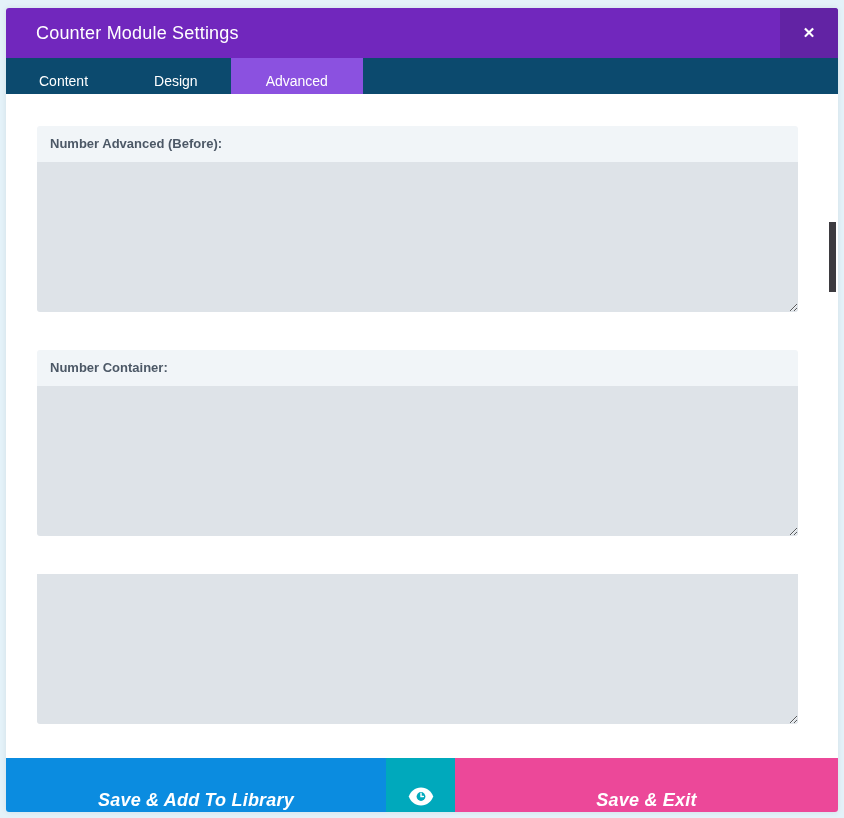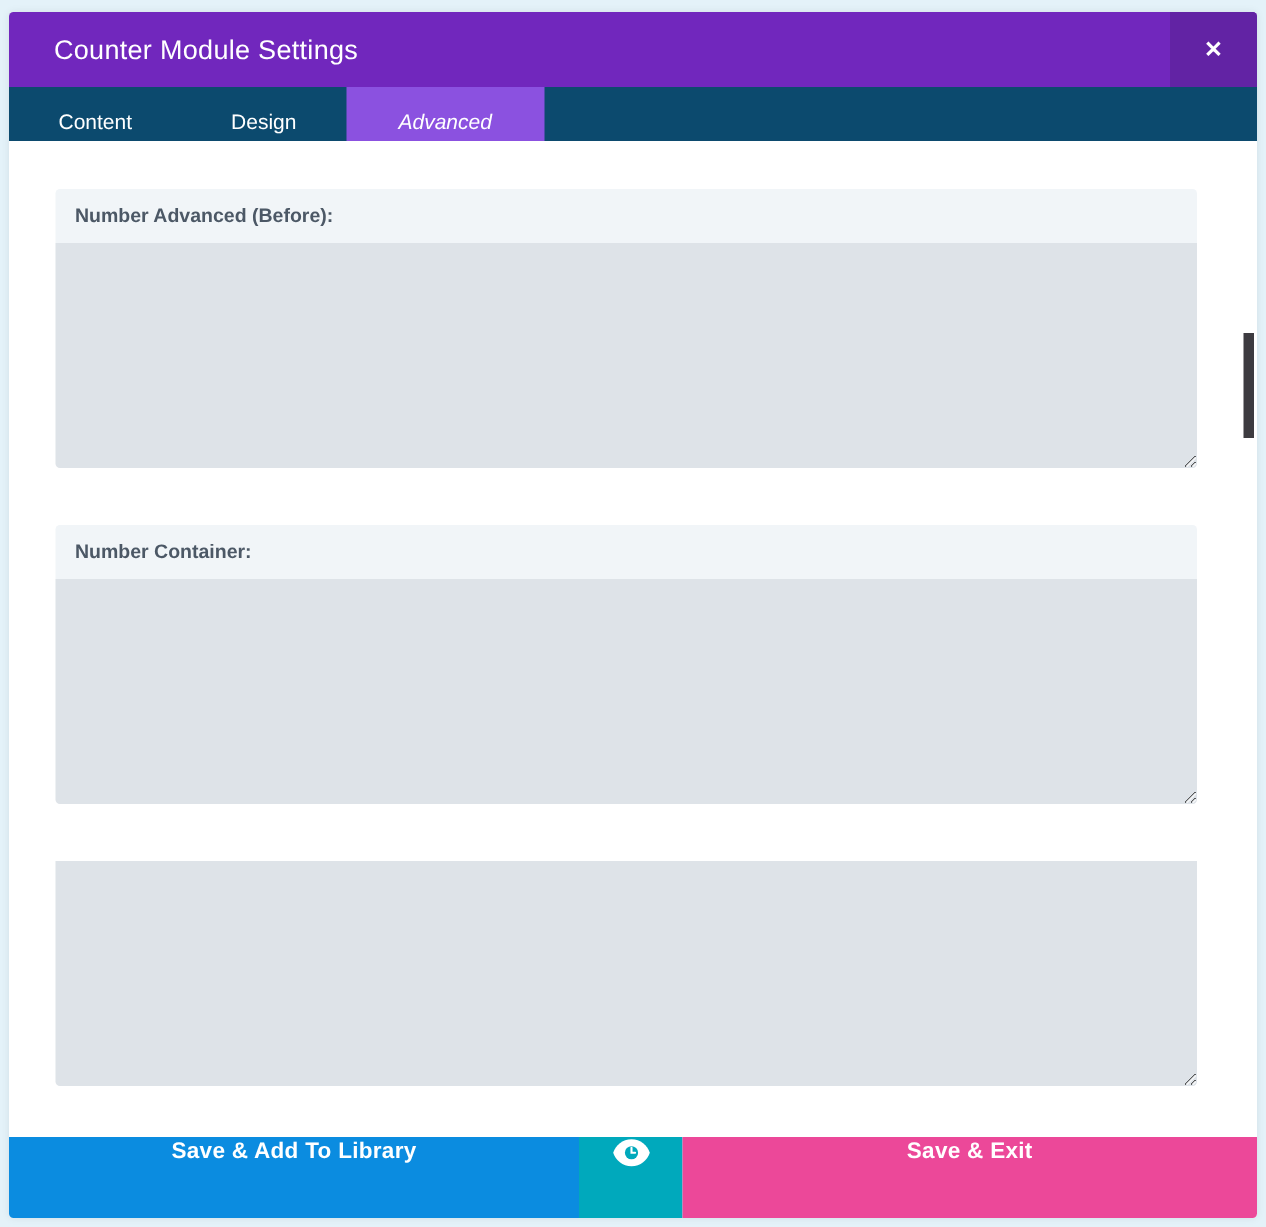--- a/index.html
+++ b/index.html
@@ -66,21 +66,20 @@
     color: #ffffff;
     font-size: 14px;
     line-height: 46px;
     padding: 0 33px;
     cursor: pointer;
     white-space: nowrap;
   }
   .tab.active {
     background: #8b51e0;
     padding: 0 35px;
-    font-style: italic;
   }
   
   .modal-content {
     position: absolute;
     top: 96px;
     left: 0;
     right: 0;
     bottom: 54px;
     padding: 22px 40px 0 31px;
     overflow: hidden;
@@ -127,27 +126,28 @@
   .modal-footer {
     position: absolute;
     left: 0; right: 0; bottom: 0;
     height: 54px;
     display: flex;
   }
   .footer-btn {
     border: none;
     color: #ffffff;
     font-family: "Liberation Sans", sans-serif;
-    font-size: 15px;
+    font-size: 18px;
     font-weight: bold;
     display: flex;
-    align-items: flex-start;
+    align-items: flex-end;
     justify-content: center;
     cursor: pointer;
     letter-spacing: 0.2px;
+    font-style: italic;
   }
   .btn-library { width: 380px; background: #0b8ce0; }
   .btn-preview { width: 69px;  background: #00a9bc; }
   .btn-exit    { flex: 1;      background: #ec4899; }
   .eye-icon { display: block; }
 </style>
 </head>
 <body>
 
 <div class="modal">

